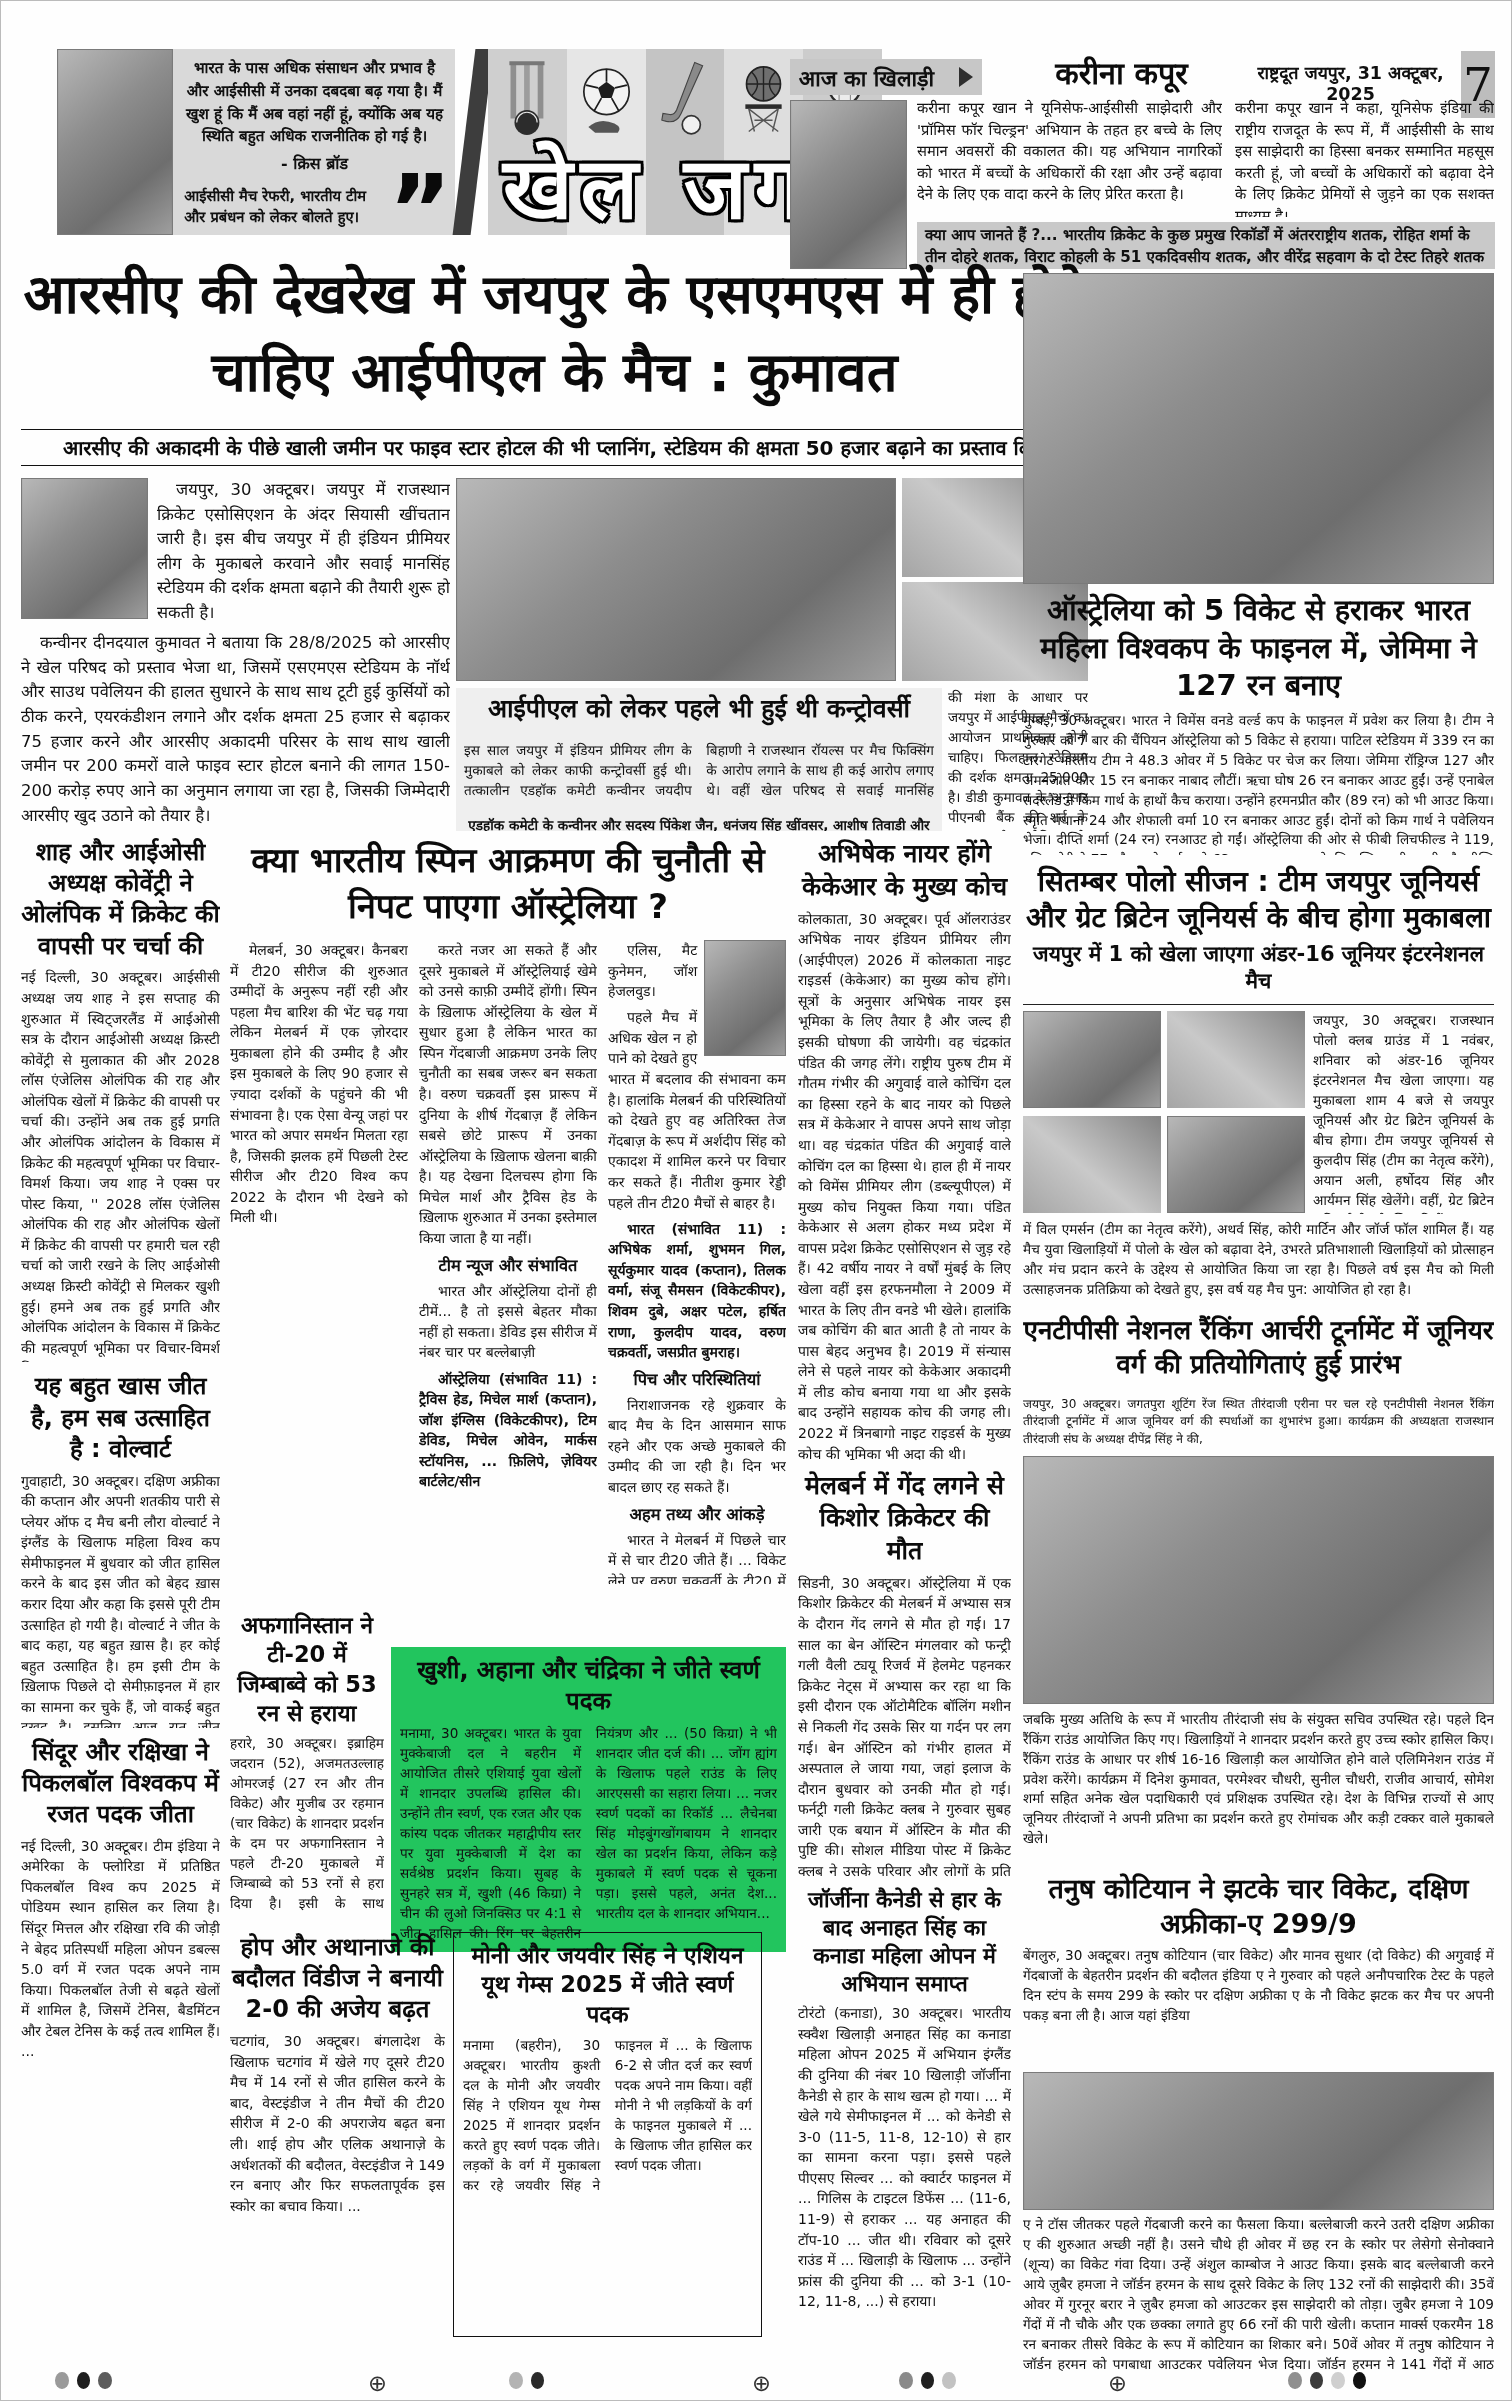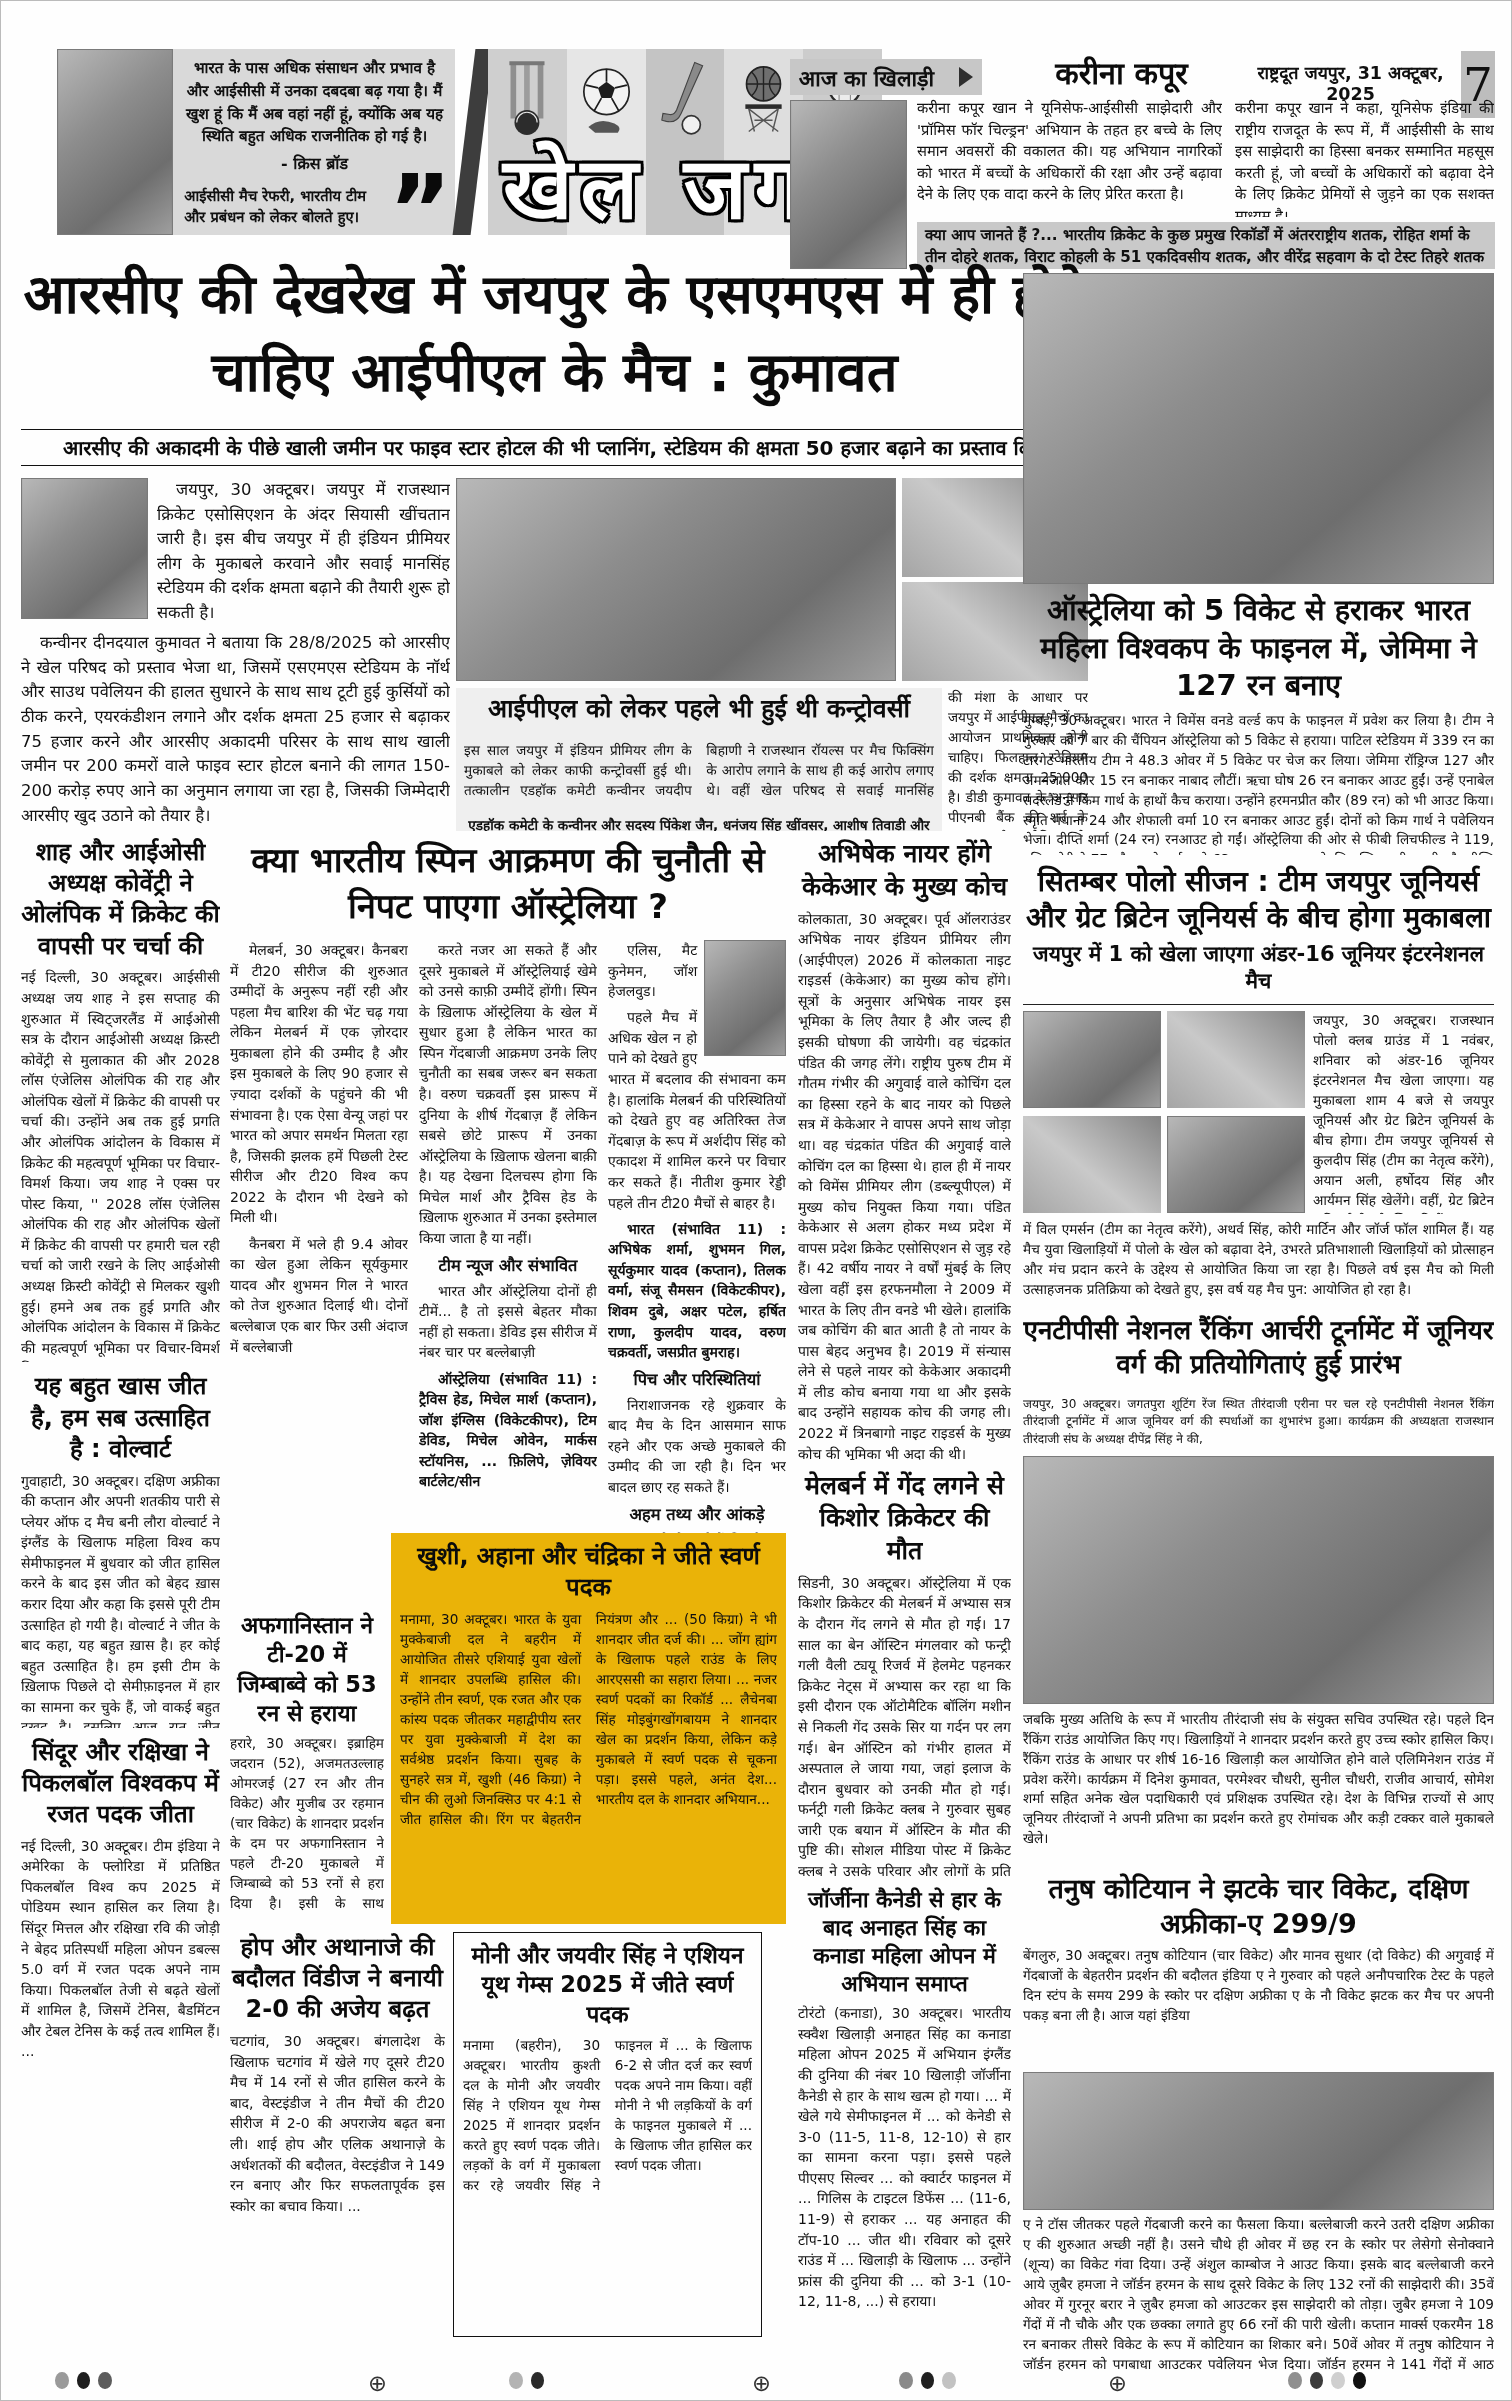--- a/index.html
+++ b/index.html
@@ -125,21 +125,20 @@
     <div class="bt" style="height:257px;margin-top:5.6px">गुवाहाटी, 30 अक्टूबर। दक्षिण अफ्रीका की कप्तान और अपनी शतकीय पारी से प्लेयर ऑफ द मैच बनी लौरा वोल्वार्ट ने इंग्लैंड के खिलाफ महिला विश्व कप सेमीफाइनल में बुधवार को जीत हासिल करने के बाद इस जीत को बेहद ख़ास करार दिया और कहा कि इससे पूरी टीम उत्साहित हो गयी है। वोल्वार्ट ने जीत के बाद कहा, यह बहुत ख़ास है। हर कोई बहुत उत्साहित है। हम इसी टीम के ख़िलाफ पिछले दो सेमीफ़ाइनल में हार का सामना कर चुके हैं, जो वाकई बहुत दुखद है। इसलिए आज रात जीत हासिल करना हमारे ग्रुप के लिए बहुत मायने रखता है। मुझे हमारे खेलने के तरीके पर बहुत गर्व है। यह पूछने पर कि ग्रुप मैच में क्या 69 रनों पर ऑल-आउट होने की यादें ताज़ा हो गईं?, वोल्वार्ट ने कहा, थोड़ी बहुत जरूर हुईं। मुझे लगता है कि वही विरोधी टीम, वही मैदान, आपका दिमाग अपने आप ही उस मैच की यादों में खो जाता है। लेकिन सच कहूँ तो, आज रात टॉस हारना दुनिया की सबसे बुरी बात नहीं थी। हमें बस यही लगा कि सेमीफ़ाइनल में रन बनाना ही सबसे अहम होगा। मुझे यकीन नहीं था कि 320 रन का स्कोर काफ़ी होगा - पिच अंत में काफ़ी सपाट लग रही थी - लेकिन हमारे गेंदबाज़ों ने जिस तरह से अच्छा प्रदर्शन किया, उसके लिए उन्हें श्रेय जाता है। यह अद्भुत था।</div>
     <div class="hd" style="font-size:24px;margin-top:9px">सिंदूर और रक्षिखा ने पिकलबॉल विश्वकप में रजत पदक जीता</div>
     <div class="bt" style="height:508px;margin-top:5.6px">नई दिल्ली, 30 अक्टूबर। टीम इंडिया ने अमेरिका के फ्लोरिडा में प्रतिष्ठित पिकलबॉल विश्व कप 2025 में पोडियम स्थान हासिल कर लिया है। सिंदूर मित्तल और रक्षिखा रवि की जोड़ी ने बेहद प्रतिस्पर्धी महिला ओपन डबल्स 5.0 वर्ग में रजत पदक अपने नाम किया। पिकलबॉल तेजी से बढ़ते खेलों में शामिल है, जिसमें टेनिस, बैडमिंटन और टेबल टेनिस के कई तत्व शामिल हैं। ...</div>
   </div>
 
   <div class="abs" style="left:229px;top:837px;width:556px;height:762px;overflow:hidden">
     <div class="hd" style="font-size:34px;line-height:1.35">क्या भारतीय स्पिन आक्रमण की चुनौती से निपट पाएगा ऑस्ट्रेलिया ?</div>
     <div style="display:flex;gap:11px;margin-top:10.2px">
       <div class="bt" style="flex:1;height:644px">
         <p>मेलबर्न, 30 अक्टूबर। कैनबरा में टी20 सीरीज की शुरुआत उम्मीदों के अनुरूप नहीं रही और पहला मैच बारिश की भेंट चढ़ गया लेकिन मेलबर्न में एक ज़ोरदार मुकाबला होने की उम्मीद है और इस मुकाबले के लिए 90 हजार से ज़्यादा दर्शकों के पहुंचने की भी संभावना है। एक ऐसा वेन्यू जहां पर भारत को अपार समर्थन मिलता रहा है, जिसकी झलक हमें पिछली टेस्ट सीरीज और टी20 विश्व कप 2022 के दौरान भी देखने को मिली थी।</p>
-        <p>कैनबरा में भले ही 9.4 ओवर का खेल हुआ लेकिन सूर्यकुमार यादव और शुभमन गिल ने भारत को तेज शुरुआत दिलाई थी। दोनों बल्लेबाज एक बार फिर उसी अंदाज में बल्लेबाजी</p>
       </div>
       <div class="bt" style="flex:1;height:644px">
         <p>करते नजर आ सकते हैं और दूसरे मुकाबले में ऑस्ट्रेलियाई खेमे को उनसे काफ़ी उम्मीदें होंगी। स्पिन के ख़िलाफ ऑस्ट्रेलिया के खेल में सुधार हुआ है लेकिन भारत का स्पिन गेंदबाजी आक्रमण उनके लिए चुनौती का सबब जरूर बन सकता है। वरुण चक्रवर्ती इस प्रारूप में दुनिया के शीर्ष गेंदबाज़ हैं लेकिन सबसे छोटे प्रारूप में उनका ऑस्ट्रेलिया के ख़िलाफ खेलना बाक़ी है। यह देखना दिलचस्प होगा कि मिचेल मार्श और ट्रैविस हेड के ख़िलाफ शुरुआत में उनका इस्तेमाल किया जाता है या नहीं।</p>
         <div class="sub">टीम न्यूज और संभावित</div>
         <p>भारत और ऑस्ट्रेलिया दोनों ही टीमें... है तो इससे बेहतर मौका नहीं हो सकता। डेविड इस सीरीज में नंबर चार पर बल्लेबाज़ी</p>
         <p style="font-weight:700">ऑस्ट्रेलिया (संभावित 11) : ट्रैविस हेड, मिचेल मार्श (कप्तान), जॉश इंग्लिस (विकेटकीपर), टिम डेविड, मिचेल ओवेन, मार्कस स्टॉयनिस, ... फ़िलिपे, ज़ेवियर बार्टलेट/सीन</p>
       </div>
       <div class="bt" style="flex:1;height:644px">
         <div class="ph" style="float:right;width:82px;height:116px;margin:0 0 4.5px 6.8px"></div>
         <p>एलिस, मैट कुनेमन, जॉश हेजलवुड।</p>
@@ -186,21 +185,21 @@
     <div class="bt" style="height:121px;margin-top:5.6px;font-size:13.6px">बेंगलुरु, 30 अक्टूबर। तनुष कोटियान (चार विकेट) और मानव सुथार (दो विकेट) की अगुवाई में गेंदबाजों के बेहतरीन प्रदर्शन की बदौलत इंडिया ए ने गुरुवार को पहले अनौपचारिक टेस्ट के पहले दिन स्टंप के समय 299 के स्कोर पर दक्षिण अफ्रीका ए के नौ विकेट झटक कर मैच पर अपनी पकड़ बना ली है। आज यहां इंडिया</div>
     <div class="ph" style="width:471px;height:138px;margin-top:4.5px"></div>
     <div class="bt" style="height:158px;margin-top:5.6px;font-size:13.6px">ए ने टॉस जीतकर पहले गेंदबाजी करने का फैसला किया। बल्लेबाजी करने उतरी दक्षिण अफ्रीका ए की शुरुआत अच्छी नहीं है। उसने चौथे ही ओवर में छह रन के स्कोर पर लेसेगो सेनोक्वाने (शून्य) का विकेट गंवा दिया। उन्हें अंशुल काम्बोज ने आउट किया। इसके बाद बल्लेबाजी करने आये ज़ुबैर हमजा ने जॉर्डन हरमन के साथ दूसरे विकेट के लिए 132 रनों की साझेदारी की। 35वें ओवर में गुरनूर बरार ने ज़ुबैर हमजा को आउटकर इस साझेदारी को तोड़ा। जुबैर हमजा ने 109 गेंदों में नौ चौके और एक छक्का लगाते हुए 66 रनों की पारी खेली। कप्तान मार्क्स एकरमैन 18 रन बनाकर तीसरे विकेट के रूप में कोटियान का शिकार बने। 50वें ओवर में तनुष कोटियान ने जॉर्डन हरमन को पगबाधा आउटकर पवेलियन भेज दिया। जॉर्डन हरमन ने 141 गेंदों में आठ चौकों की मदद से 71 रन बनाये।</div>
   </div>
 
   <div class="abs" style="left:229px;top:1610px;width:154px;height:304px;overflow:hidden">
     <div class="hd" style="font-size:22.6px">अफगानिस्तान ने टी-20 में जिम्बाब्वे को 53 रन से हराया</div>
     <div class="bt" style="height:192px;margin-top:5.6px;font-size:13.6px">हरारे, 30 अक्टूबर। इब्राहिम जदरान (52), अजमतउल्लाह ओमरजई (27 रन और तीन विकेट) और मुजीब उर रहमान (चार विकेट) के शानदार प्रदर्शन के दम पर अफगानिस्तान ने पहले टी-20 मुकाबले में जिम्बाब्वे को 53 रनों से हरा दिया है। इसी के साथ अफगानिस्तान ने तीन मैचों की सीरीज में 1-0 से बढ़त बना ली है। अफगानिस्तान के 181 रनों के लक्ष्य का पीछा करने उतरी जिम्बाब्वे की शुरुआत बहुत खराब रही जब मुजीब ने सिर्फ दूसरे ओवर में लगातार गेंदों पर दो विकेट झटक लिये। इसमें अनुभवी ब्रेंडन टेलर का बड़ा विकेट भी शामिल था। इसके बाद ओमरजई ने मेजबान टीम को संभलने का मौका नहीं दिया और अगले ही ओवर में दो विकेट लेकर जिम्बाब्वे का स्कोर 25 रन पर चार विकेट कर दिया।</div>
   </div>
 
-  <div class="abs" style="left:390px;top:1532px;width:395px;height:391px;background:#eab308;padding:8px 9px;overflow:hidden">
+  <div class="abs" style="left:390px;top:1646px;width:395px;height:305px;background:#22c55e;padding:8px 9px;overflow:hidden">
     <div class="hd" style="font-size:24px">खुशी, अहाना और चंद्रिका ने जीते स्वर्ण पदक</div>
     <div class="bt cols2" style="height:237px;margin-top:6.8px;font-size:13.6px">मनामा, 30 अक्टूबर। भारत के युवा मुक्केबाजी दल ने बहरीन में आयोजित तीसरे एशियाई युवा खेलों में शानदार उपलब्धि हासिल की। उन्होंने तीन स्वर्ण, एक रजत और एक कांस्य पदक जीतकर महाद्वीपीय स्तर पर युवा मुक्केबाजी में देश का सर्वश्रेष्ठ प्रदर्शन किया। सुबह के सुनहरे सत्र में, खुशी (46 किग्रा) ने चीन की लुओ जिनक्सिउ पर 4:1 से जीत हासिल की। रिंग पर बेहतरीन नियंत्रण और ... (50 किग्रा) ने भी शानदार जीत दर्ज की। ... जोंग ह्यांग के खिलाफ पहले राउंड के लिए आरएससी का सहारा लिया। ... नजर स्वर्ण पदकों का रिकॉर्ड ... लैचेनबा सिंह मोइबुंगखोंगबायम ने शानदार खेल का प्रदर्शन किया, लेकिन कड़े मुकाबले में स्वर्ण पदक से चूकना पड़ा। इससे पहले, अनंत देश... भारतीय दल के शानदार अभियान...</div>
   </div>
 
   <div class="abs" style="left:229px;top:1931px;width:215px;height:418px;overflow:hidden">
     <div class="hd" style="font-size:24px">होप और अथानाजे की बदौलत विंडीज ने बनायी 2-0 की अजेय बढ़त</div>
     <div class="bt" style="height:311px;margin-top:5.6px">चटगांव, 30 अक्टूबर। बंगलादेश के खिलाफ चटगांव में खेले गए दूसरे टी20 मैच में 14 रनों से जीत हासिल करने के बाद, वेस्टइंडीज ने तीन मैचों की टी20 सीरीज में 2-0 की अपराजेय बढ़त बना ली। शाई होप और एलिक अथानाज़े के अर्धशतकों की बदौलत, वेस्टइंडीज ने 149 रन बनाए और फिर सफलतापूर्वक इस स्कोर का बचाव किया। ...</div>
   </div>
 
   <div class="abs" style="left:452px;top:1931px;width:309px;height:405px;border:1.7px solid #111;padding:8px 9px;overflow:hidden">

